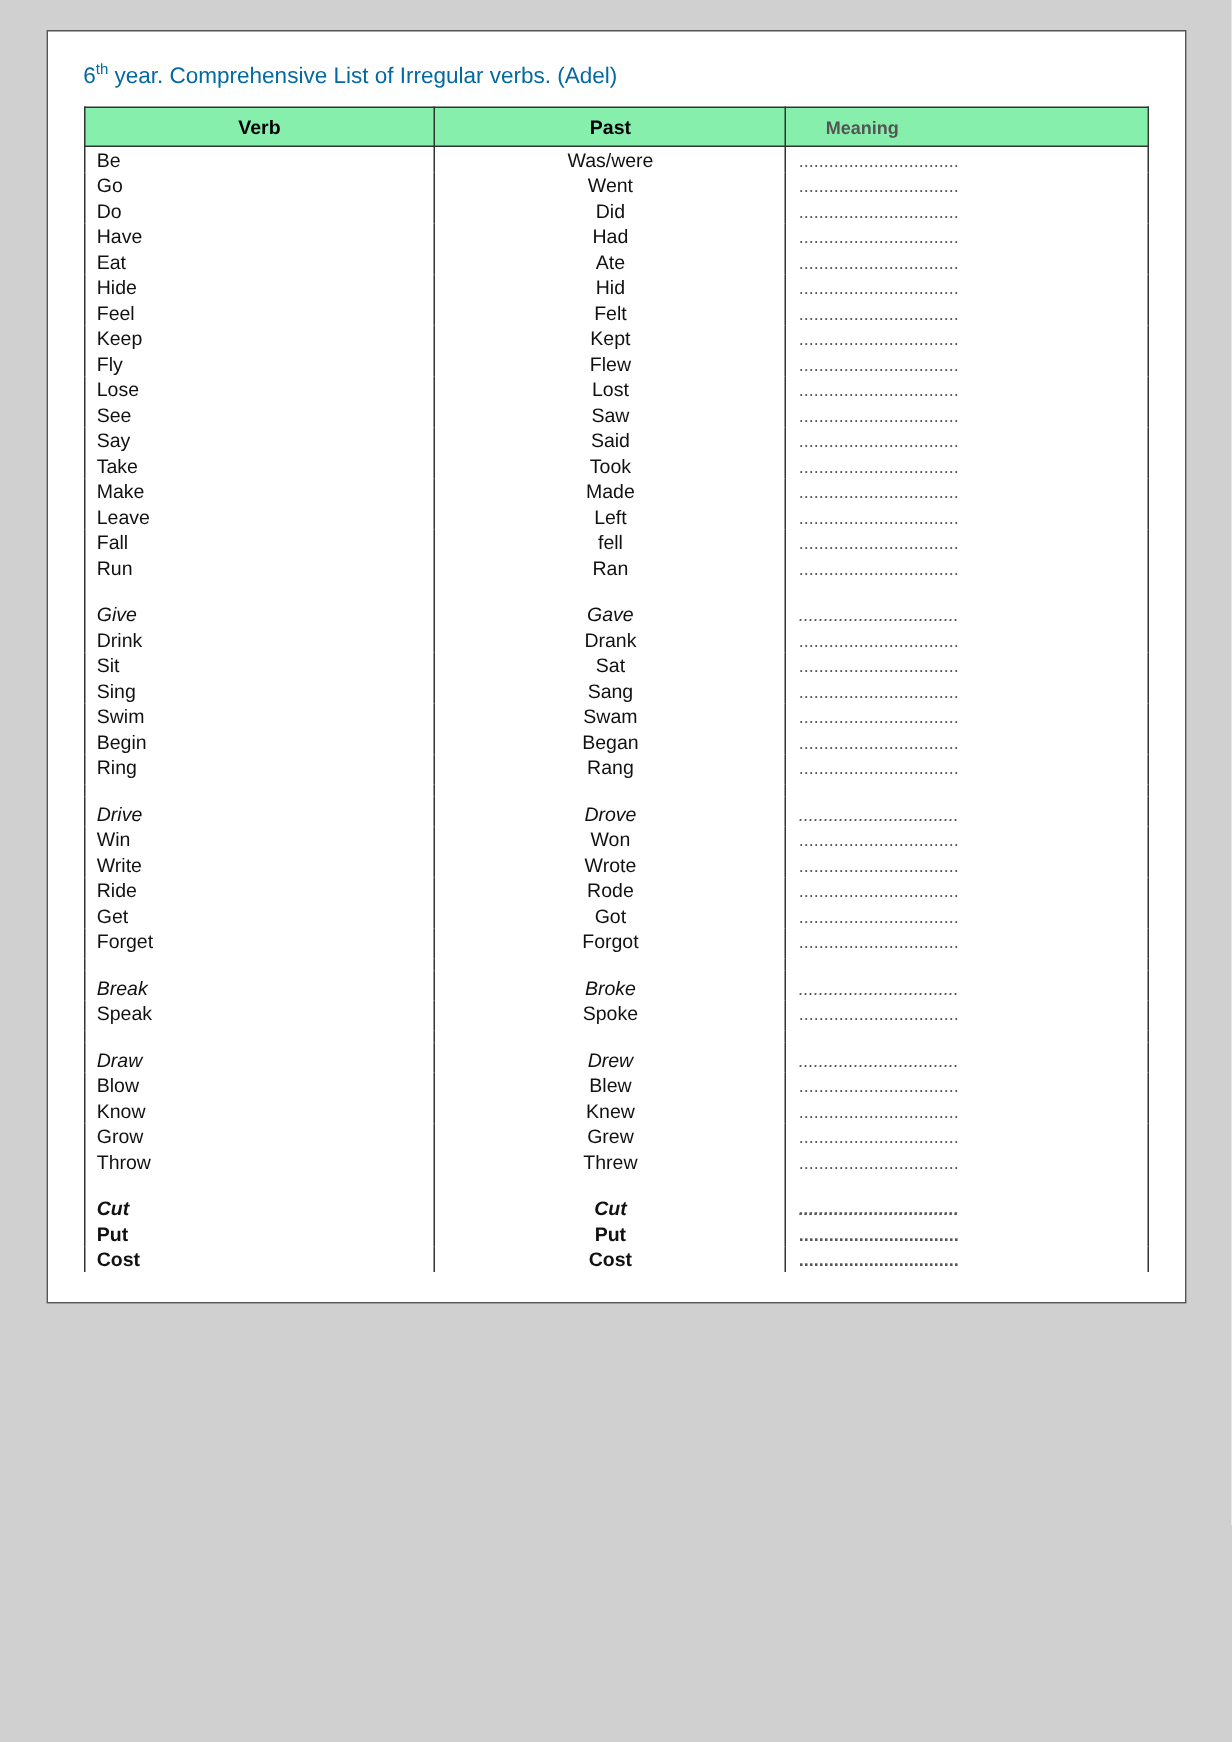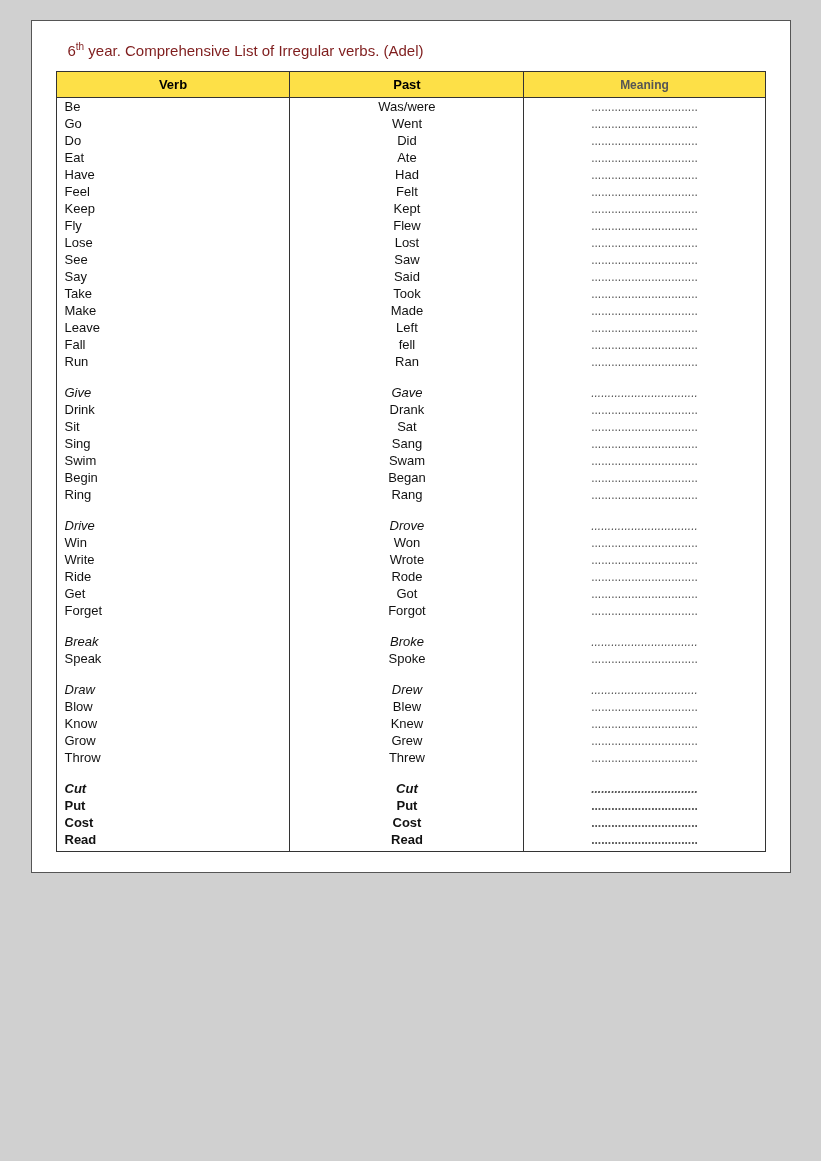--- a/index.html
+++ b/index.html
@@ -15,50 +15,49 @@
     .page {
       background: white;
       width: 760px;
       padding: 20px 24px;
       border: 1.5px solid #555;
     }
     .page-title {
       font-size: 15px;
       font-weight: normal;
       margin-bottom: 12px;
-      color: #7f1d1d;
-      margin-left: 12px;
+      color: #0369a1;
     }
     .page-title sup {
       font-size: 10px;
     }
     table {
       width: 100%;
       border-collapse: collapse;
       font-size: 13px;
     }
     thead th {
       border: 1.5px solid #333;
       padding: 5px 26px;
       text-align: center;
       font-weight: bold;
-      background: #fde047;
+      background: #86efac;
     }
     td {
       border-left: 1.5px solid #333;
       border-right: 1.5px solid #333;
       padding: 1px 8px;
       color: #111;
     }
     tr.border-top td {
       border-top: 1px solid #f97316;
     }
     .col-verb { width: 33%; }
     .col-past { width: 33%; text-align: center; }
-    .col-meaning { width: 34%; text-align: center; color: #555; font-size: 12px; }
+    .col-meaning { width: 34%; text-align: left; color: #555; font-size: 12px; }
     .bold-row td { font-weight: bold; }
     .spacer td { height: 8px; border-left: 1.5px solid #333; border-right: 1.5px solid #333; }
     .group-last td {
       padding-bottom: 4px;
     }
     .group-first td {
       padding-top: 4px;
       font-style: italic;
     }
     .final-border td {
@@ -90,27 +89,32 @@
           <td class="col-verb">Go</td>
           <td class="col-past">Went</td>
           <td class="col-meaning">................................</td>
         </tr>
         <tr>
           <td class="col-verb">Do</td>
           <td class="col-past">Did</td>
           <td class="col-meaning">................................</td>
         </tr>
         <tr>
+          <td class="col-verb">Have</td>
+          <td class="col-past">Had</td>
+          <td class="col-meaning">................................</td>
+        </tr>
+        <tr>
           <td class="col-verb">Eat</td>
           <td class="col-past">Ate</td>
           <td class="col-meaning">................................</td>
         </tr>
         <tr>
-          <td class="col-verb">Have</td>
-          <td class="col-past">Had</td>
+          <td class="col-verb">Hide</td>
+          <td class="col-past">Hid</td>
           <td class="col-meaning">................................</td>
         </tr>
         <tr>
           <td class="col-verb">Feel</td>
           <td class="col-past">Felt</td>
           <td class="col-meaning">................................</td>
         </tr>
         <tr>
           <td class="col-verb">Keep</td>
           <td class="col-past">Kept</td>
@@ -292,22 +296,17 @@
           <td class="col-meaning">................................</td>
         </tr>
         <tr class="bold-row">
           <td class="col-verb">Put</td>
           <td class="col-past">Put</td>
           <td class="col-meaning">................................</td>
         </tr>
         <tr class="bold-row">
           <td class="col-verb">Cost</td>
           <td class="col-past">Cost</td>
-          <td class="col-meaning">................................</td>
-        </tr>
-        <tr class="bold-row group-last final-border">
-          <td class="col-verb">Read</td>
-          <td class="col-past">Read</td>
           <td class="col-meaning">................................</td>
         </tr>
       </tbody>
   </table>
 </div>
 
 </body></html>

